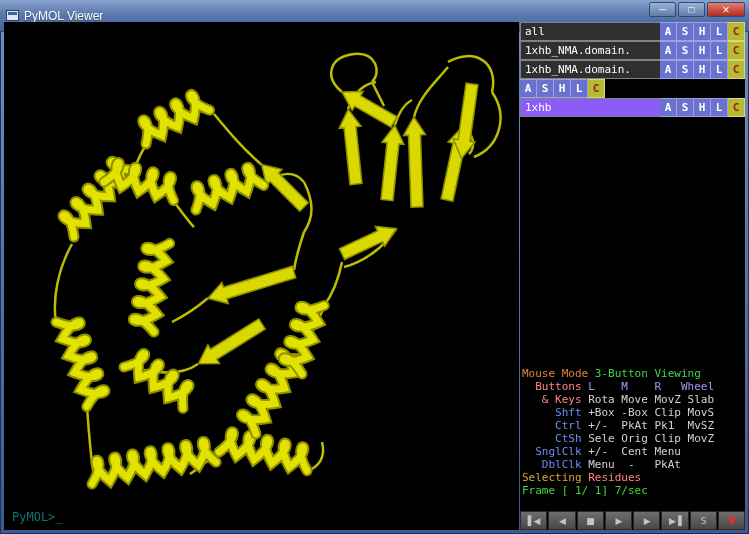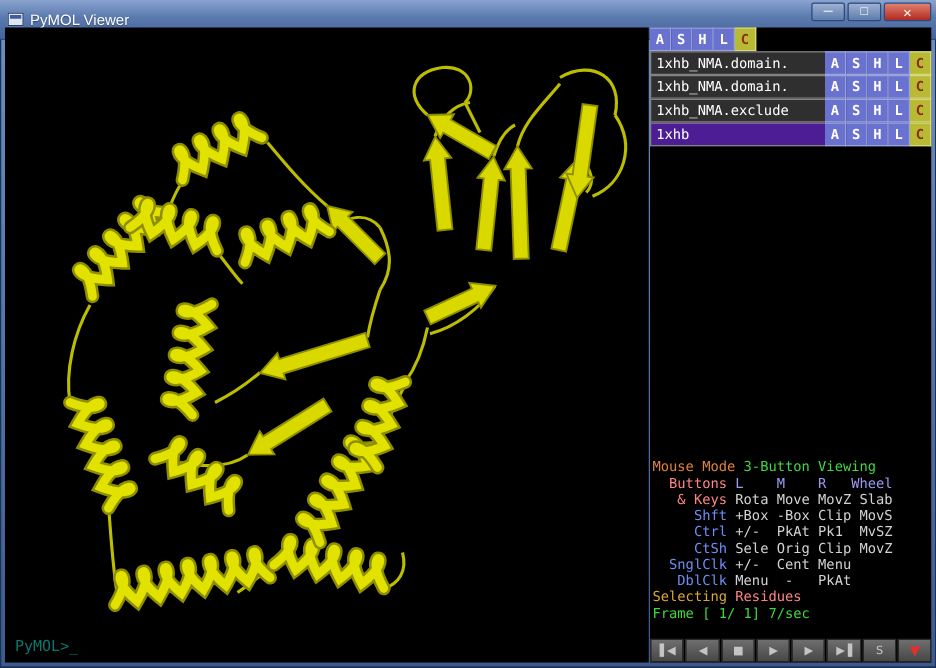--- a/index.html
+++ b/index.html
@@ -32,21 +32,21 @@
   .hxu { stroke: #8e8e00; stroke-width: 11; fill: none; stroke-linecap: round; }
   .hx  { stroke: #e2e200; stroke-width: 7;  fill: none; stroke-linecap: round; }
   
   .panel { position: absolute; top: 22px; width: 225px; right: 4px; bottom: 4px;
            background: #000; display: flex; flex-direction: column; }
   .obj-row { display: flex; height: 19px; flex: 0 0 19px; }
   .obj-name { flex: 1; display: flex; align-items: center; padding-left: 4px;
               color: #fff; font: 11px "DejaVu Sans Mono", monospace;
               background: #2f2f2f; border: 1px solid #828282; border-right: none;
               overflow: hidden; white-space: nowrap; }
-  .obj-name.selected { background: #4c1d95; }
+  .obj-name.selected { background: #8b5cf6; }
   .obj-btn { width: 17px; display: flex; align-items: center; justify-content: center;
              color: #fff; font: bold 11px "DejaVu Sans Mono", monospace;
              background: #6a72cf; border: 1px solid #9aa4d8; border-left: none; }
   .obj-btn.btn-C { background: #b9ba34; color: #8e2810; border-color: #d6d780; }
   .spacer { flex: 1; }
   .mouse { font: 11px "DejaVu Sans Mono", monospace; line-height: 13px;
            white-space: pre; padding: 1px 0 13px 2px; }
   .controls { display: flex; gap: 1px; height: 20px; flex: 0 0 20px; padding-top: 1px; }
   .pb { flex: 1; display: flex; align-items: center; justify-content: center;
         background: linear-gradient(#6e6e6e, #474747); border: 1px solid #2a2a2a;
@@ -142,20 +142,21 @@
         <use href="#coil4" class="hxu" transform="translate(120,345) rotate(35)"></use>
         <use href="#coil4" class="hx" transform="translate(120,345) rotate(35)"></use>
       </g>
     </svg>
     <div class="prompt">PyMOL&gt;_</div>
   </div>
 
   <div class="panel">
     <div>
         <div class="obj-row">
+          <div class="obj-name">all</div>
           <div class="obj-btn btn-A">A</div>
           <div class="obj-btn btn-S">S</div>
           <div class="obj-btn btn-H">H</div>
           <div class="obj-btn btn-L">L</div>
           <div class="obj-btn btn-C">C</div>
         </div>
         <div class="obj-row">
           <div class="obj-name">1xhb_NMA.domain.</div>
           <div class="obj-btn btn-A">A</div>
           <div class="obj-btn btn-S">S</div>
@@ -165,21 +166,20 @@
         </div>
         <div class="obj-row">
           <div class="obj-name">1xhb_NMA.domain.</div>
           <div class="obj-btn btn-A">A</div>
           <div class="obj-btn btn-S">S</div>
           <div class="obj-btn btn-H">H</div>
           <div class="obj-btn btn-L">L</div>
           <div class="obj-btn btn-C">C</div>
         </div>
         <div class="obj-row">
-          <div class="obj-name">1xhb_NMA.exclude</div>
           <div class="obj-btn btn-A">A</div>
           <div class="obj-btn btn-S">S</div>
           <div class="obj-btn btn-H">H</div>
           <div class="obj-btn btn-L">L</div>
           <div class="obj-btn btn-C">C</div>
         </div>
         <div class="obj-row">
           <div class="obj-name selected">1xhb</div>
           <div class="obj-btn btn-A">A</div>
           <div class="obj-btn btn-S">S</div>

